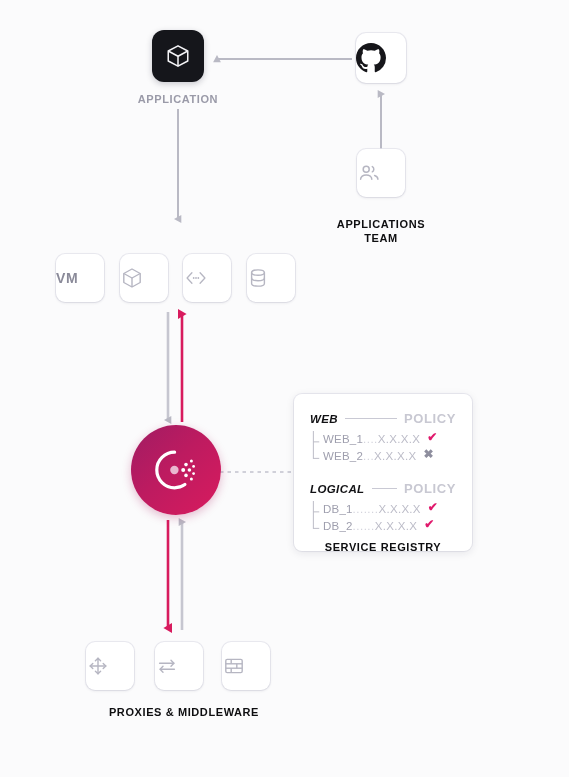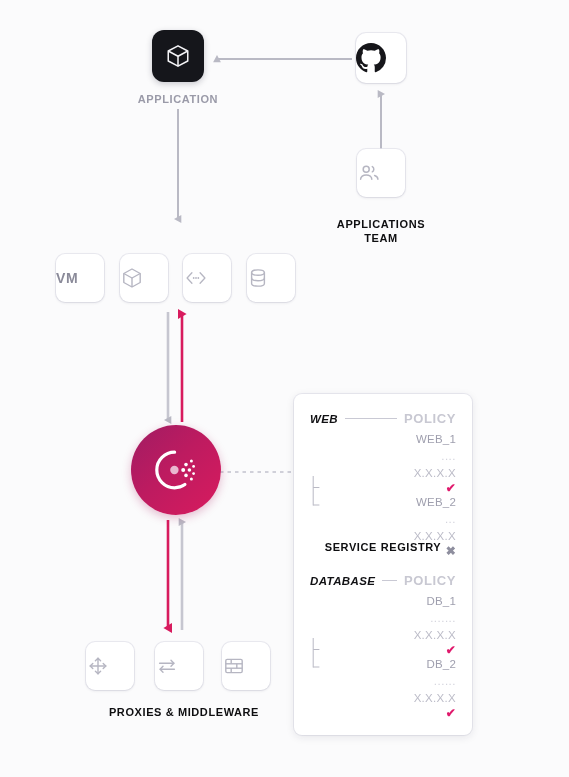--- a/index.html
+++ b/index.html
@@ -104,27 +104,26 @@
   .reg-tree {
     position: absolute;
     left: 2px;
     top: 0px;
     width: 9px;
     height: 100%;
     pointer-events: none;
   }
   .reg-row {
     display: flex;
-    align-items: flex-end;
+    align-items: flex-start;
     font-size: 11.5px;
     line-height: 17px;
     color: #9f9fae;
     letter-spacing: 0.2px;
     white-space: nowrap;
-    flex-direction: column;
   }
   .reg-row .nm { color: #9f9fae; }
   .reg-row .dots { color: #d3d3dc; letter-spacing: 0.5px; }
   .reg-row .ip { color: #bcbcc8; letter-spacing: 0.3px; }
   .reg-row .mark {
     margin-left: 7px;
     font-size: 12px;
     font-weight: 700;
     line-height: 1;
   }
@@ -265,21 +264,21 @@
           <span class="nm">WEB_2</span>
           <span class="dots">...</span>
           <span class="ip">X.X.X.X</span>
           <span class="mark bad">✖</span>
         </div>
       </div>
     </div>
 
     <div class="reg-group">
       <div class="reg-head">
-        <span class="reg-head-name">DATABASE</span>
+        <span class="reg-head-name">LOGICAL</span>
         <span class="reg-head-rule"></span>
         <span class="reg-head-policy">POLICY</span>
       </div>
       <div class="reg-rows">
         <svg class="reg-tree" viewBox="0 0 9 36">
           <path d="M1.2 0 V29.5" stroke="#b9b9c4" stroke-width="1" fill="none"></path>
           <path d="M1.2 11.5 H7.4" stroke="#b9b9c4" stroke-width="1" fill="none"></path>
           <path d="M1.2 29.0 H7.4" stroke="#b9b9c4" stroke-width="1" fill="none"></path>
         </svg>
         <div class="reg-row">

